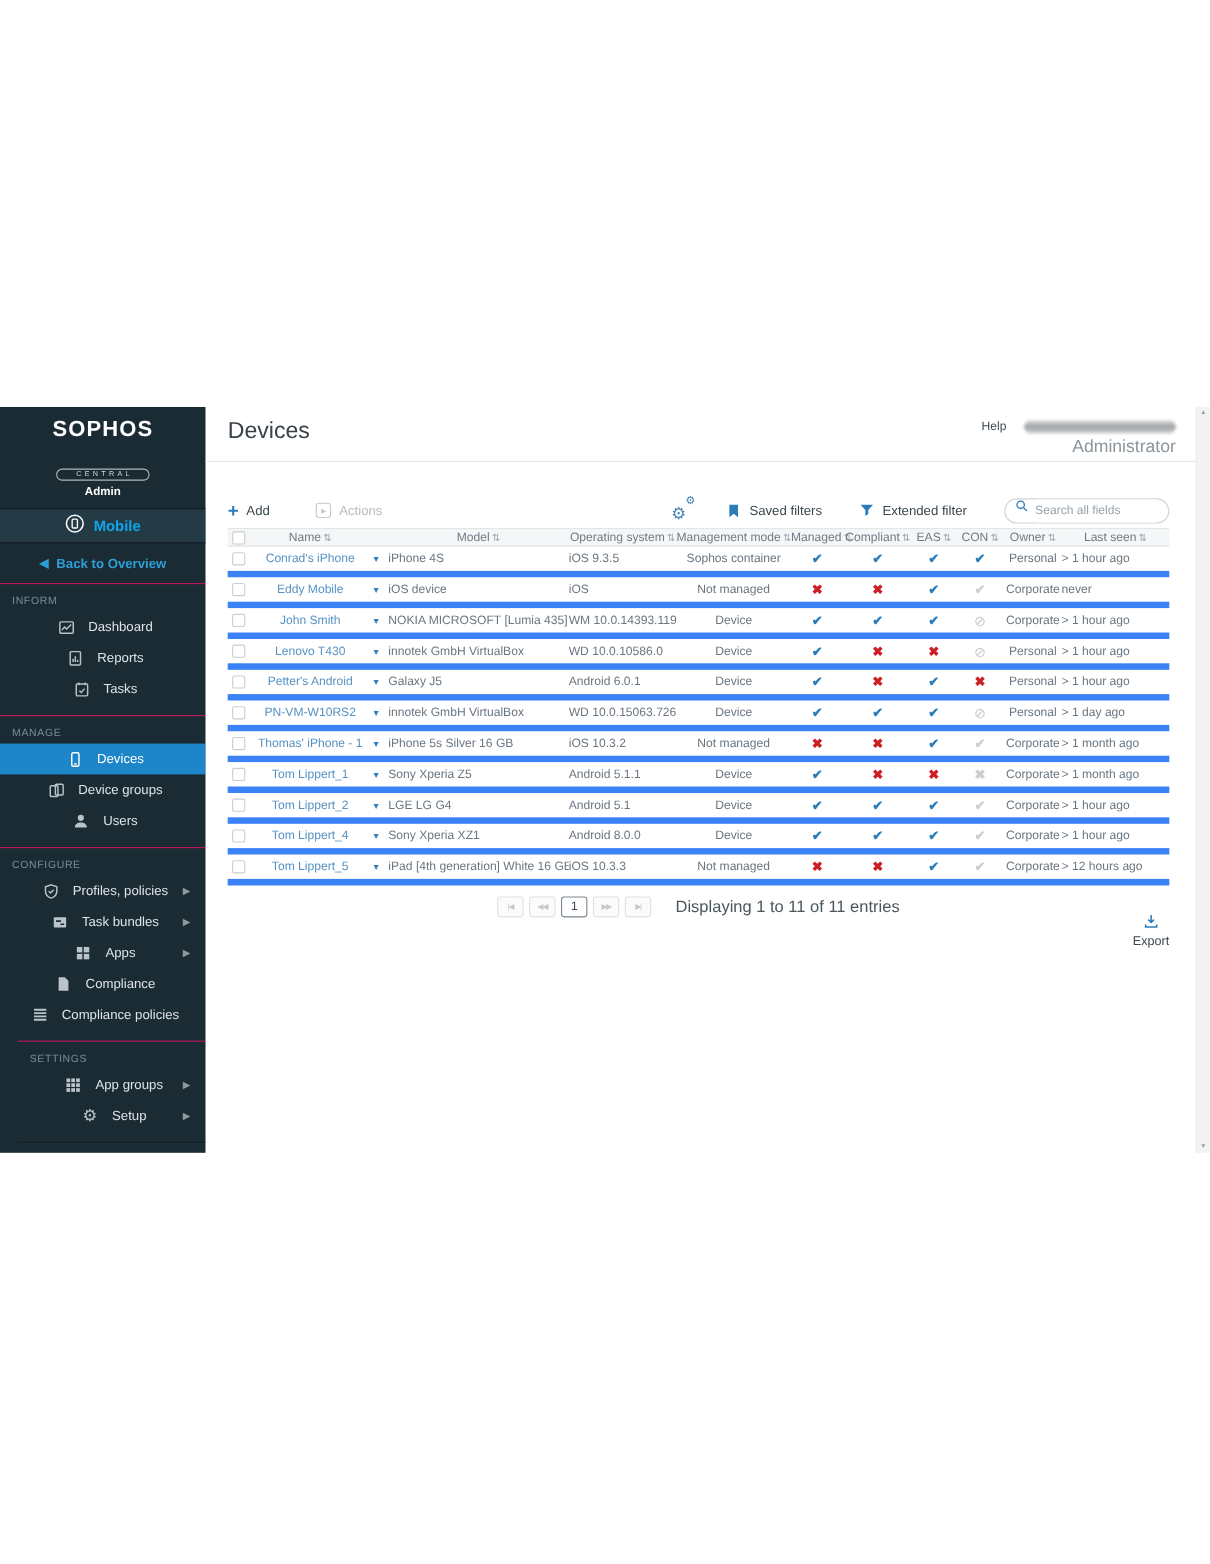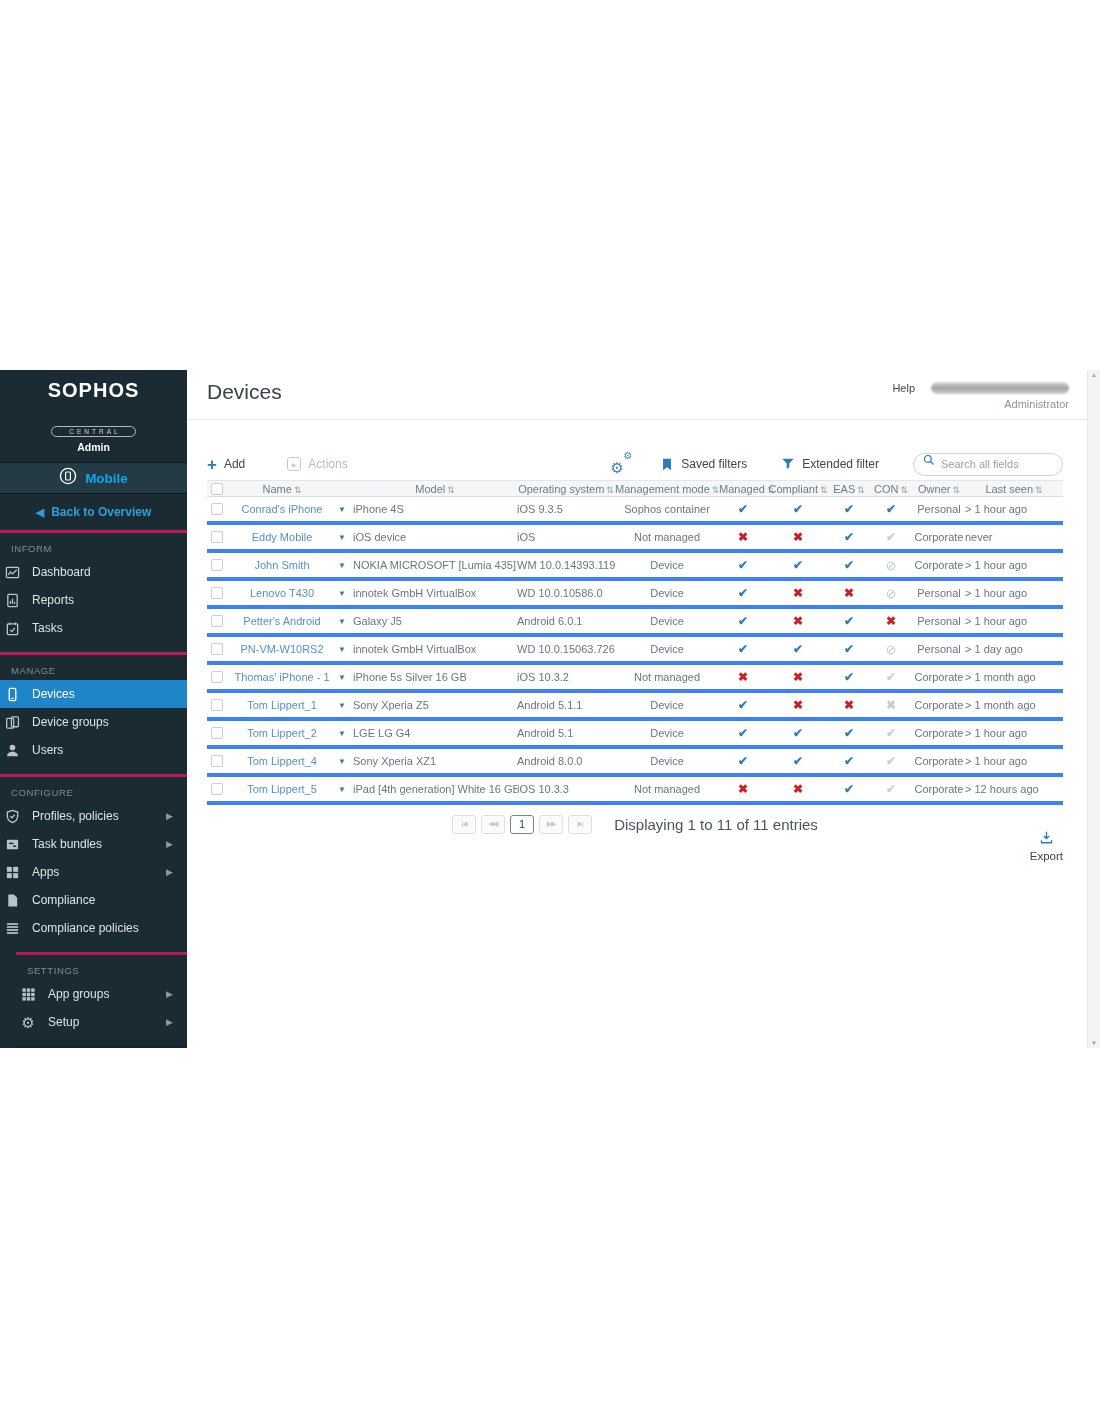--- a/index.html
+++ b/index.html
@@ -14,42 +14,42 @@
   .brand-pill { display:inline-block; margin-top:2px; border:1px solid #aeb8bd; border-radius:8px;
     color:#cfd6da; font-size:6.5px; letter-spacing:3px; padding:1px 14px 1px 17px; }
   .brand-admin { color:#fff; font-size:10.5px; font-weight:bold; margin-top:3px; }
   .product-row { margin-top:9px; height:32px; background:#243b46; border-top:1px solid #10191e;
     border-bottom:1px solid #10191e; display:flex; align-items:center; justify-content:center; gap:8px; }
   .product-row .plabel { color:#0ea5e9; font-size:13.5px; font-weight:bold; }
   .back-row { height:36px; display:flex; align-items:center; justify-content:center; gap:7px;
     color:#2d9fd8; font-size:12px; font-weight:bold; cursor:pointer; }
   .back-arrow { font-size:11px; line-height:1; }
   .sect-label { color:#7b8d96; font-size:9.5px; letter-spacing:.6px; padding:10px 0 4px 11px; }
-  .sect { border-top:3px solid #be185d; }
+  .sect { border-top:1px solid #be185d; }
   .sect:first-of-type { border-top:none; }
-  .side-item { height:28px; display:flex; align-items:center; gap:12px; padding-left:4px; cursor:pointer; font-size:12px; color:#dde3e6; position:relative; }
+  .side-item { height:28px; display:flex; align-items:center; gap:12px; padding-left:4px; cursor:pointer; font-size:12px; color:#dde3e6; position:relative;justify-content:center; }
   .side-item .sicon { width:16px; height:16px; display:flex; align-items:center; justify-content:center; flex-shrink:0; }
   .side-item svg { stroke:#b9c3c9; fill:none; stroke-width:1.4; }
   .side-item svg .fil { fill:#b9c3c9; stroke:none; }
   .side-item.active { background:#1e86c8; color:#fff; }
   .side-item.active svg { stroke:#fff; }
   .chev { position:absolute; right:14px; color:#8d99a0; font-size:9px; }
   .side-end-divider { border-top:1px solid #122026; margin-top:10px; }
   .gear-char { color:#b9c3c9; font-size:15px; line-height:1; }
 
   
   .main { width:900px; background:#fff; position:relative; }
   .main-header { height:50px; border-bottom:1px solid #e8e8e8; position:relative; }
   .page-title { position:absolute; left:20px; top:10px; font-size:21px; color:#37424a; }
   .header-right { position:absolute; right:18px; top:12px; display:flex; flex-direction:column; align-items:flex-end; }
   .help-row { display:flex; align-items:center; gap:16px; }
   .help-link { font-size:11px; color:#3f4b52; cursor:pointer; }
   .blur-name { width:138px; height:12px; border-radius:7px;
     background:linear-gradient(180deg,#dcdedf 0%, #9fa3a5 50%, #ced1d2 100%); filter:blur(1.3px); }
-  .role { font-size:11px; color:#8b959c; margin-top:4px; }
+  .role { font-size:16px; color:#8b959c; margin-top:4px; }
 
   .toolbar { margin:30px 24px 0 20px; height:28px; display:flex; align-items:center; }
   .tb-btn { display:flex; align-items:center; gap:7px; font-size:12px; color:#3b474f; cursor:pointer; }
   .tb-btn.disabled { color:#b6bdc2; cursor:default; }
   .plus-ic { color:#2b7cb9; font-size:17px; font-weight:bold; line-height:1; }
   .actions-ic { width:14px; height:14px; border:1.5px solid #c3c9cd; border-radius:3px; display:flex; align-items:center; justify-content:center; color:#c3c9cd; font-size:6px; }
   .gap1 { width:42px; } .spacer { flex:1; }
   .gears { position:relative; width:22px; height:18px; color:#4285b4; cursor:pointer; margin-right:28px; }
   .gears .g1 { position:absolute; left:0; bottom:-2px; font-size:15px; line-height:1; }
   .gears .g2 { position:absolute; right:0; top:-4px; font-size:10px; line-height:1; }
@@ -60,21 +60,21 @@
   .search-wrap input { border:none; outline:none; width:110px; font-size:11px; color:#4a565e; font-family:"Liberation Sans",sans-serif; }
   .search-wrap input::placeholder { color:#98a3ab; }
 
   
   .trow { display:grid; grid-template-columns:26px 98px 22px 164px 98px 104px 48px 62px 40px 44px 52px 1fr;
     align-items:center; }
   .thead { margin:2px 24px 0 20px; height:17px; background:#f5f6f7; border-top:1px solid #e3e5e7; border-bottom:1px solid #dadde0; }
   .th { font-size:11px; color:#6e7b85; text-align:center; cursor:pointer; white-space:nowrap; }
   .sort { color:#9aa5ad; font-size:9px; margin-left:2px; }
   .tbody { margin:0 24px 0 20px; }
-  .drow { height:28px; border-bottom:4px solid #3b82f6; background:#fff; }
+  .drow { height:28px; border-bottom:6px solid #3b82f6; background:#fff; }
   .cell { font-size:11px; color:#6a7680; white-space:nowrap; overflow:hidden; }
   .c-center { text-align:center; }
   .cb { width:12px; height:12px; border:1px solid #c9ced3; border-radius:2px; background:#fff; margin-left:4px; cursor:pointer; }
   .name-link { color:#5592c3; text-align:center; cursor:pointer; }
   .caret { color:#2e7fc1; font-size:8px; text-align:center; cursor:pointer; }
   .st { font-size:12px; font-weight:bold; text-align:center; }
   .st-check-blue { color:#2b7cb9; } .st-x-red { color:#cb2026; }
   .st-check-gray, .st-x-gray { color:#c9ced2; }
   .st-blocked { color:#c4cacd; font-weight:normal; font-size:13px; }
 

